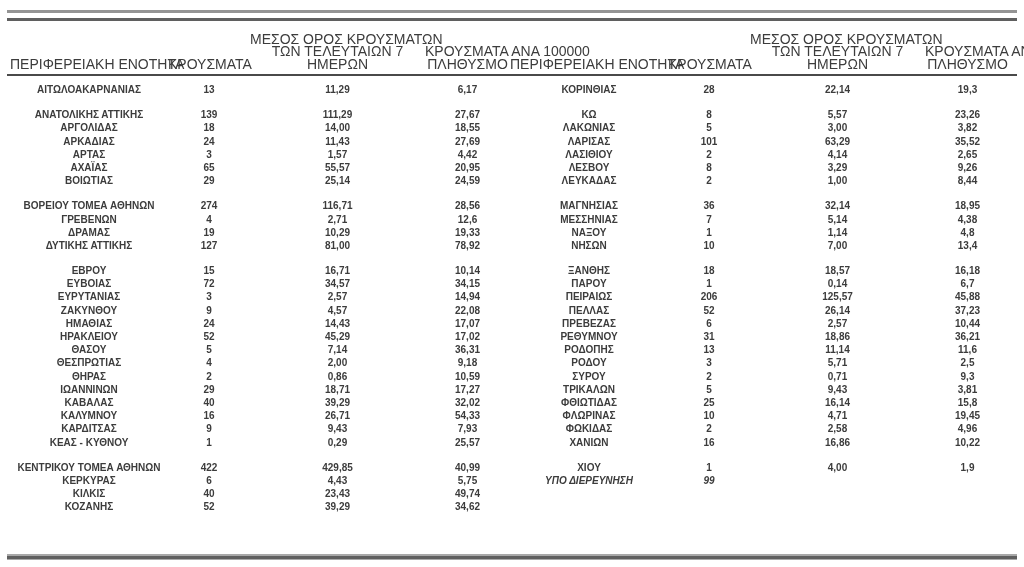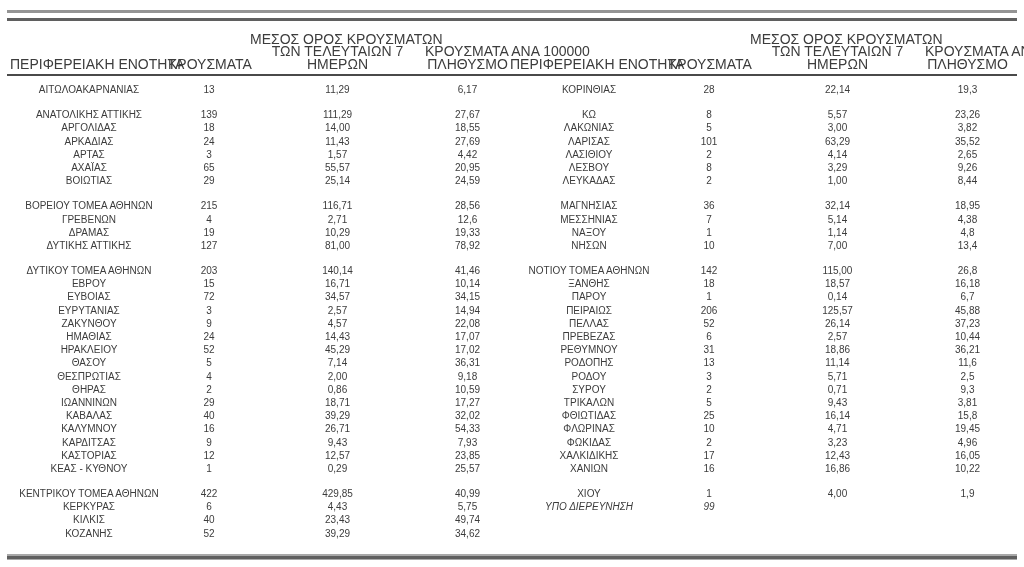--- a/index.html
+++ b/index.html
@@ -10,21 +10,21 @@
   .rule-top-1{margin-top:10px;height:3px;background:#949494;}
   .rule-top-2{margin-top:5px;height:3px;background:#5f5f5f;}
   .hgrid, .row{display:grid;
     grid-template-columns:158px 82px 175px 85px 158px 82px 175px 85px;
     margin-left:10px;width:1000px;}
   .hgrid{margin-top:7px;min-height:42px;align-items:end;}
   .hcell{display:flex;flex-direction:column;justify-content:flex-end;
     font-size:14px;line-height:12.5px;text-align:center;overflow:visible;}
   .hcell div{white-space:nowrap;}
   .header-underline{margin-top:4px;height:2px;background:#4a4a4a;}
-  .tbody{margin-top:7px;}
+  .tbody{margin-top:7px;font-weight:bold;}
   .row{height:13.2px;line-height:13.2px;font-size:10px;}
   .gap-row{height:12px;}
   .cell{text-align:center;white-space:nowrap;overflow:visible;}
   .italic{font-style:italic;}
   .bottom-rule{position:absolute;left:7px;right:7px;top:554px;}
   .bottom-rule .b1{height:1.5px;background:#a8a8a8;}
   .bottom-rule .b2{height:3px;background:#5f5f5f;}
   .bottom-rule .b3{height:1.5px;background:#a8a8a8;}
 </style>
 </head>
@@ -138,21 +138,21 @@
         <div class="cell">25,14</div>
         <div class="cell">24,59</div>
         <div class="cell">ΛΕΥΚΑΔΑΣ</div>
         <div class="cell">2</div>
         <div class="cell">1,00</div>
         <div class="cell">8,44</div>
       </div>
       <div class="gap-row"></div>
       <div class="row">
         <div class="cell">ΒΟΡΕΙΟΥ ΤΟΜΕΑ ΑΘΗΝΩΝ</div>
-        <div class="cell">215</div>
+        <div class="cell">274</div>
         <div class="cell">116,71</div>
         <div class="cell">28,56</div>
         <div class="cell">ΜΑΓΝΗΣΙΑΣ</div>
         <div class="cell">36</div>
         <div class="cell">32,14</div>
         <div class="cell">18,95</div>
       </div>
       <div class="row">
         <div class="cell">ΓΡΕΒΕΝΩΝ</div>
         <div class="cell">4</div>
@@ -178,30 +178,20 @@
         <div class="cell">127</div>
         <div class="cell">81,00</div>
         <div class="cell">78,92</div>
         <div class="cell">ΝΗΣΩΝ</div>
         <div class="cell">10</div>
         <div class="cell">7,00</div>
         <div class="cell">13,4</div>
       </div>
       <div class="gap-row"></div>
       <div class="row">
-        <div class="cell">ΔΥΤΙΚΟΥ ΤΟΜΕΑ ΑΘΗΝΩΝ</div>
-        <div class="cell">203</div>
-        <div class="cell">140,14</div>
-        <div class="cell">41,46</div>
-        <div class="cell">ΝΟΤΙΟΥ ΤΟΜΕΑ ΑΘΗΝΩΝ</div>
-        <div class="cell">142</div>
-        <div class="cell">115,00</div>
-        <div class="cell">26,8</div>
-      </div>
-      <div class="row">
         <div class="cell">ΕΒΡΟΥ</div>
         <div class="cell">15</div>
         <div class="cell">16,71</div>
         <div class="cell">10,14</div>
         <div class="cell">ΞΑΝΘΗΣ</div>
         <div class="cell">18</div>
         <div class="cell">18,57</div>
         <div class="cell">16,18</div>
       </div>
       <div class="row">
@@ -314,32 +304,22 @@
         <div class="cell">4,71</div>
         <div class="cell">19,45</div>
       </div>
       <div class="row">
         <div class="cell">ΚΑΡΔΙΤΣΑΣ</div>
         <div class="cell">9</div>
         <div class="cell">9,43</div>
         <div class="cell">7,93</div>
         <div class="cell">ΦΩΚΙΔΑΣ</div>
         <div class="cell">2</div>
-        <div class="cell">3,23</div>
+        <div class="cell">2,58</div>
         <div class="cell">4,96</div>
-      </div>
-      <div class="row">
-        <div class="cell">ΚΑΣΤΟΡΙΑΣ</div>
-        <div class="cell">12</div>
-        <div class="cell">12,57</div>
-        <div class="cell">23,85</div>
-        <div class="cell">ΧΑΛΚΙΔΙΚΗΣ</div>
-        <div class="cell">17</div>
-        <div class="cell">12,43</div>
-        <div class="cell">16,05</div>
       </div>
       <div class="row">
         <div class="cell">ΚΕΑΣ - ΚΥΘΝΟΥ</div>
         <div class="cell">1</div>
         <div class="cell">0,29</div>
         <div class="cell">25,57</div>
         <div class="cell">ΧΑΝΙΩΝ</div>
         <div class="cell">16</div>
         <div class="cell">16,86</div>
         <div class="cell">10,22</div>

